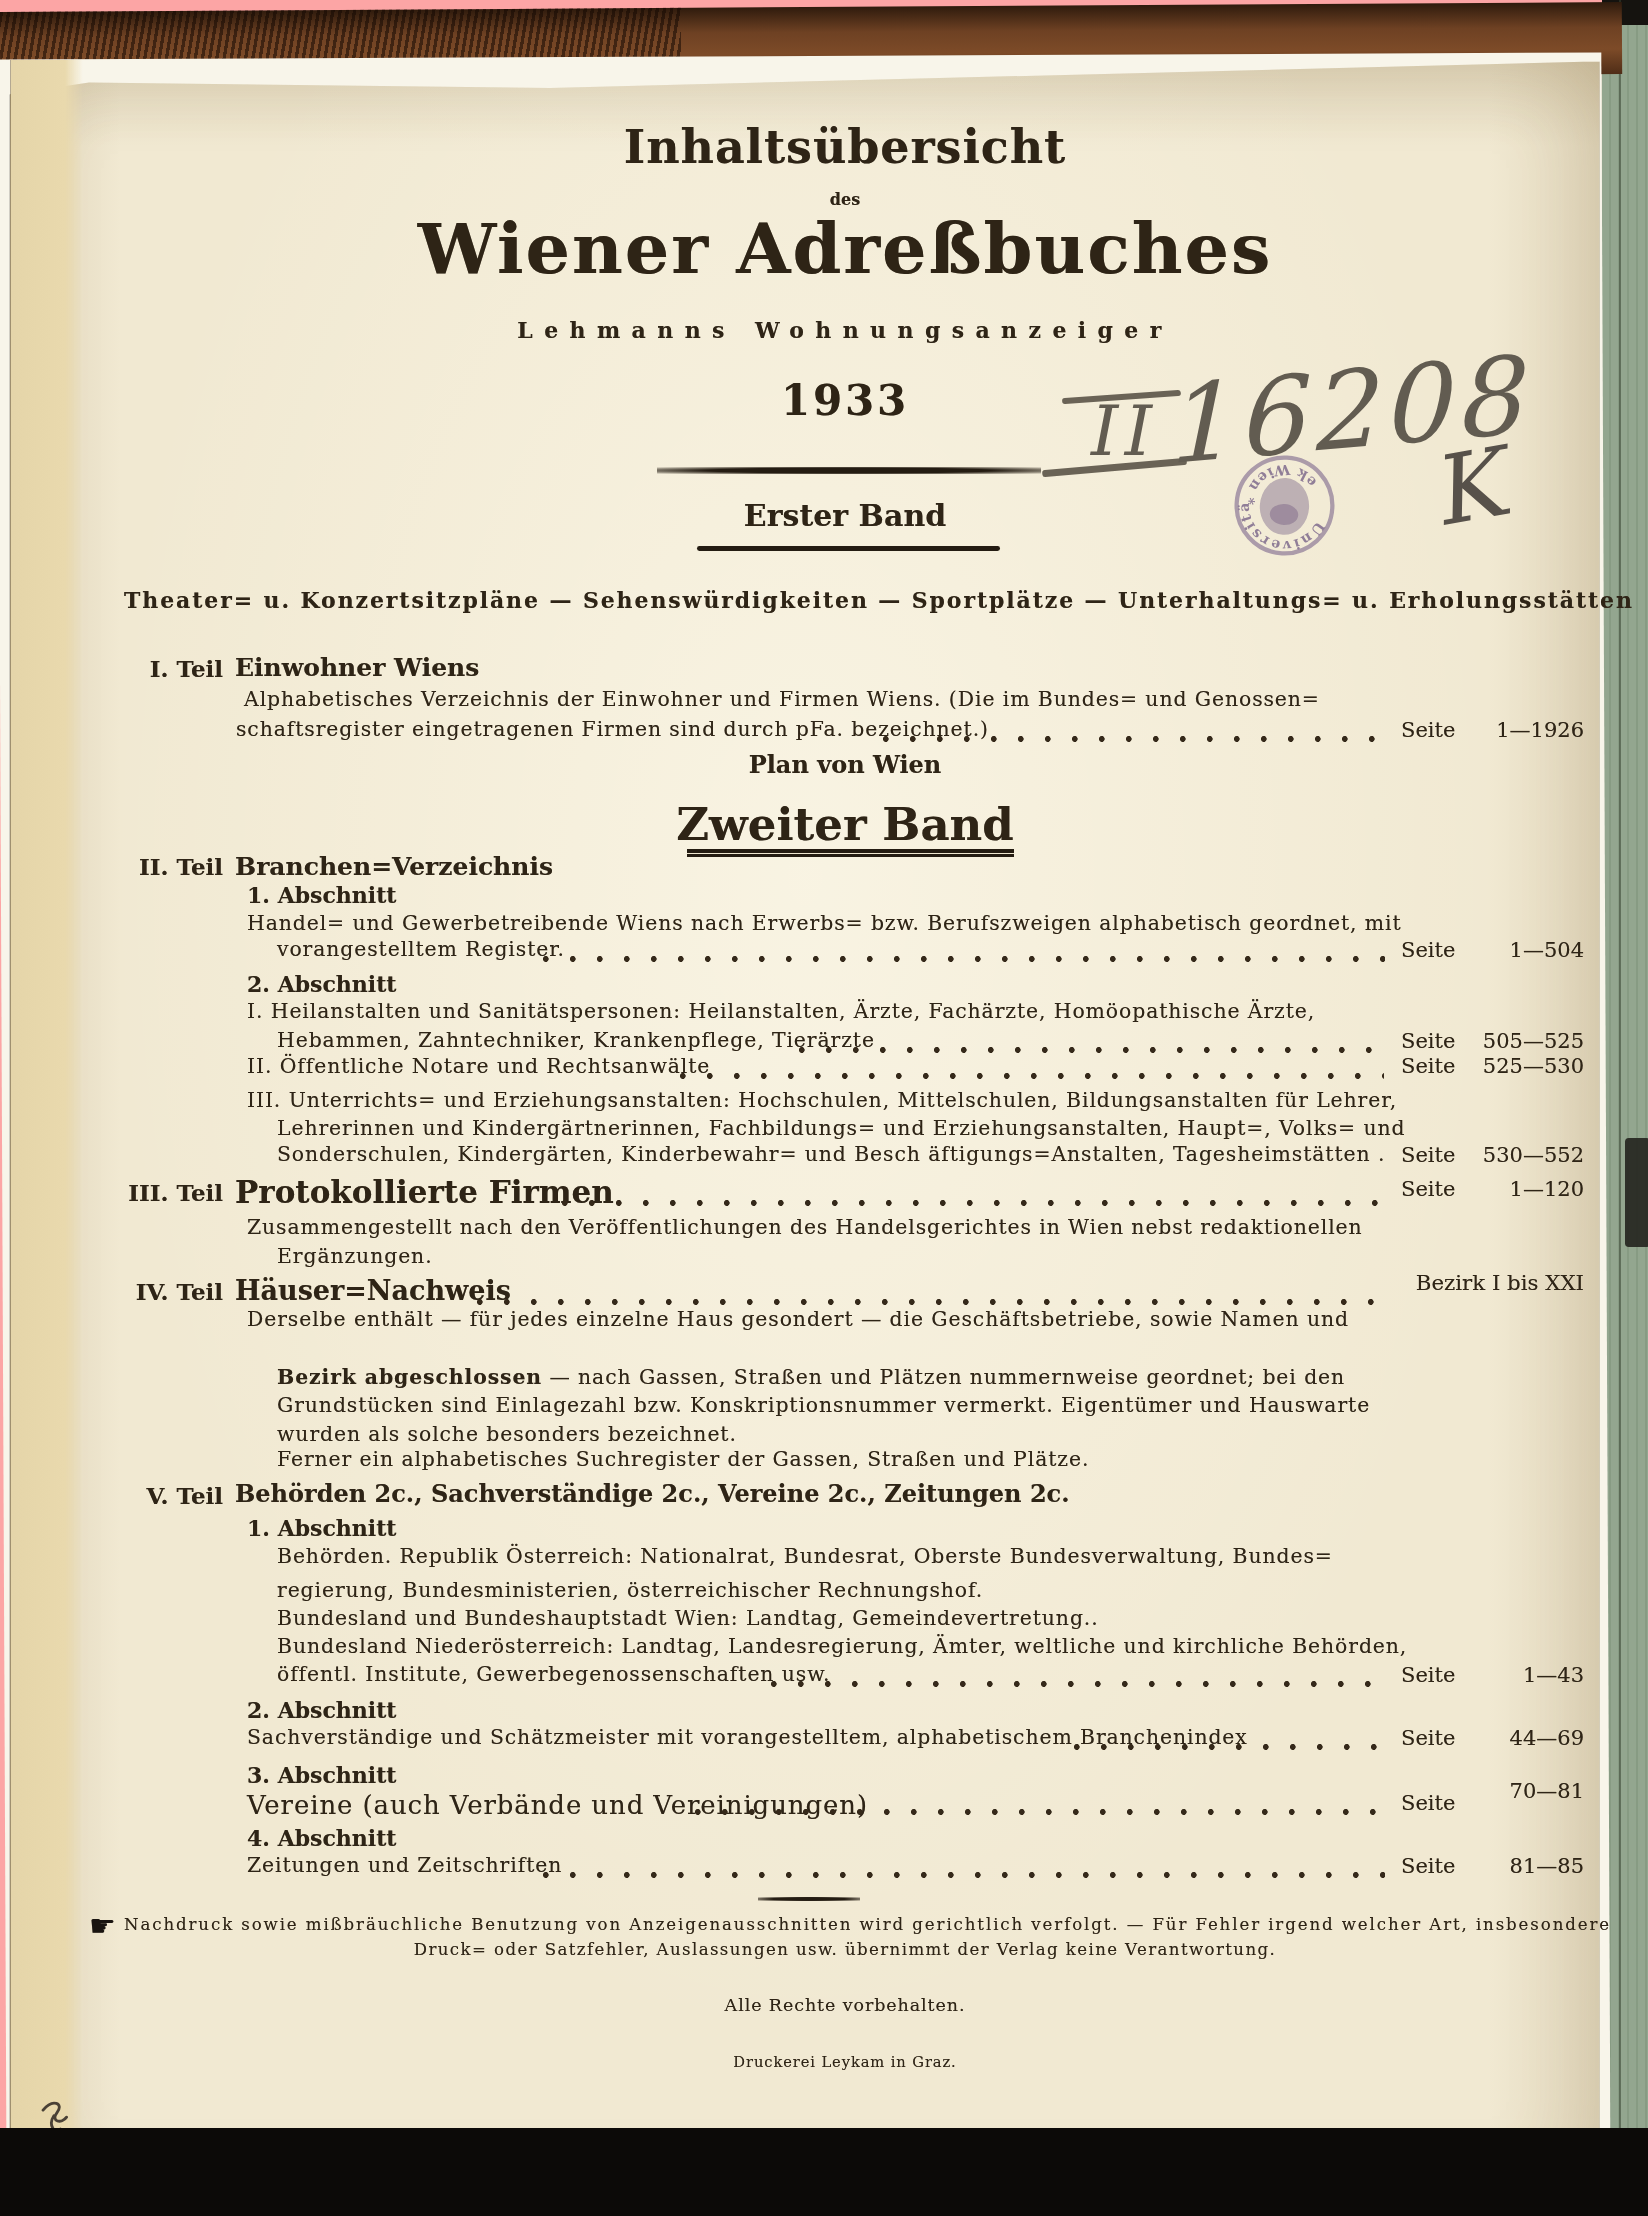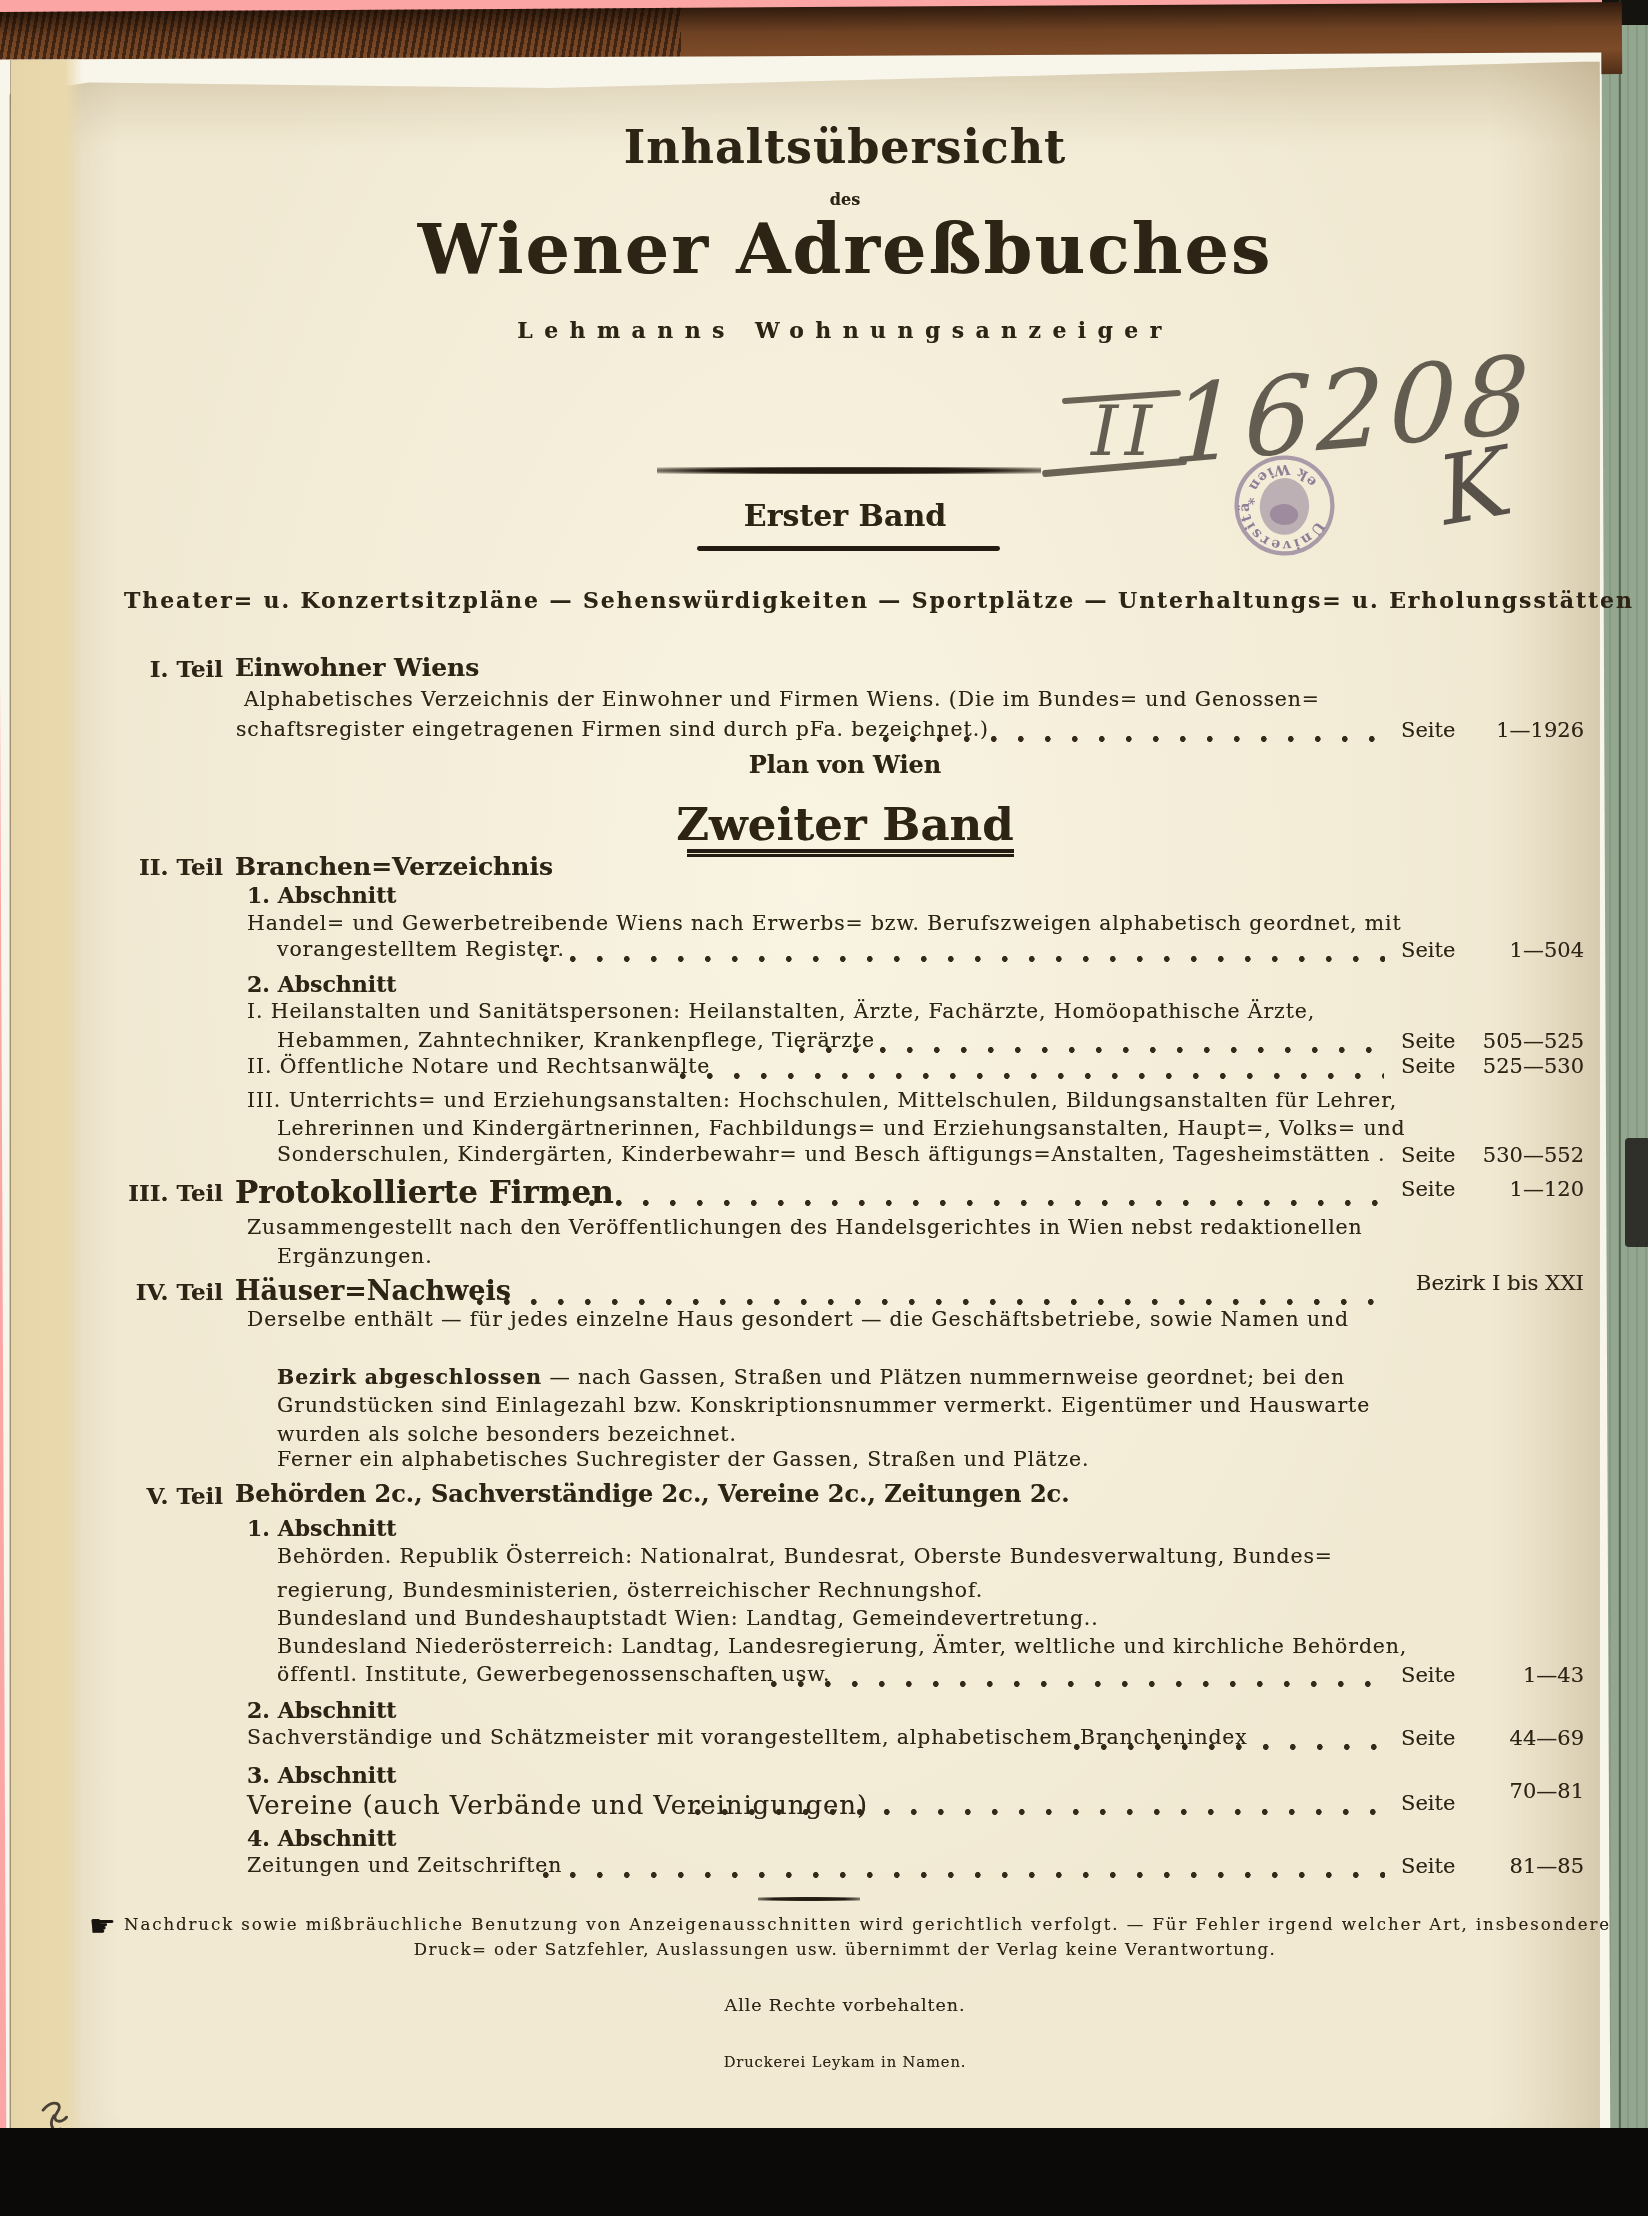--- a/index.html
+++ b/index.html
@@ -69,20 +69,21 @@
   <div class="cover-pale-sliver"></div>
   <div class="binding"></div>
   <div class="under-sheet"></div>
   <div class="paper"></div>
   <div class="age-column"></div>
 
   <div class="t ctr h" style="top:124px;font-size:46px;letter-spacing:0.9px;">Inhaltsübersicht</div>
   <div class="t ctr h" style="top:192px;font-size:16px;">des</div>
   <div class="t ctr h" style="top:214px;font-size:70px;letter-spacing:1.9px;">Wiener Adreßbuches</div>
   <div class="t ctr h" style="top:319px;font-size:22px;letter-spacing:11.4px;">Lehmanns Wohnungsanzeiger</div>
+  <div class="t ctr h" style="top:380px;font-size:42px;letter-spacing:2.8px;">1933</div>
   <div class="swell" style="left:657px;top:467px;width:384px;height:6.6px;"></div>
 
   <div>
     <div class="pi-bar" style="left:1062px;top:394px;width:119px;height:6.2px;transform:rotate(-4deg);"></div>
     <div class="hw" style="left:1091px;top:397px;font-size:69px;letter-spacing:6.6px;">II</div>
     <div class="pi-bar" style="left:1042px;top:464px;width:145px;height:6.6px;transform:rotate(-5deg);"></div>
   </div>
   <div class="hw" style="left:1171px;top:357px;font-size:107px;letter-spacing:4.7px;transform:rotate(-5deg) skewX(-6deg);">16208</div>
   <div class="hw" style="left:1439px;top:439px;font-size:95px;transform:rotate(-10deg);color:#57514a;">K</div>
 
@@ -197,21 +198,21 @@
   <div class="t" style="left:247px;top:1855px;font-size:20.4px;letter-spacing:0.9px;">Zeitungen und Zeitschriften</div>
   <div class="ld" style="left:543px;top:1872px;width:842px;"></div>
   <div class="t sl" style="top:1856px;">Seite</div>
   <div class="t pg" style="top:1856px;">81—85</div>
 
   <div class="swell" style="left:758px;top:1897px;width:102px;height:4.3px;"></div>
   <div class="t manicule" style="left:89px;top:1911px;font-size:30px;color:#191410;">☛</div>
   <div class="t ctr" style="top:1917px;font-size:16.6px;letter-spacing:1.9px;">Nachdruck sowie mißbräuchliche Benutzung von Anzeigenausschnitten wird gerichtlich verfolgt. — Für Fehler irgend welcher Art, insbesondere</div>
   <div class="t ctr" style="top:1942px;font-size:16.6px;letter-spacing:1.4px;">Druck= oder Satzfehler, Auslassungen usw. übernimmt der Verlag keine Verantwortung.</div>
   <div class="t ctr" style="top:1997px;font-size:17.5px;letter-spacing:0.9px;">Alle Rechte vorbehalten.</div>
-  <div class="t ctr" style="top:2055px;font-size:14.7px;letter-spacing:0.9px;">Druckerei Leykam in Namen.</div>
+  <div class="t ctr" style="top:2055px;font-size:14.7px;letter-spacing:0.9px;">Druckerei Leykam in Graz.</div>
 
   <div class="doodle" style="left:36px;top:2096px;">
     <svg width="47" height="47" viewBox="0 0 100 100">
       <path d="M15,30 C35,5 60,15 45,35 C30,55 55,60 65,45 M38,42 C25,62 40,82 52,70" fill="none" stroke="#4a4136" stroke-width="6" stroke-linecap="round"></path>
     </svg>
   </div>
 
 </div>
 
 

